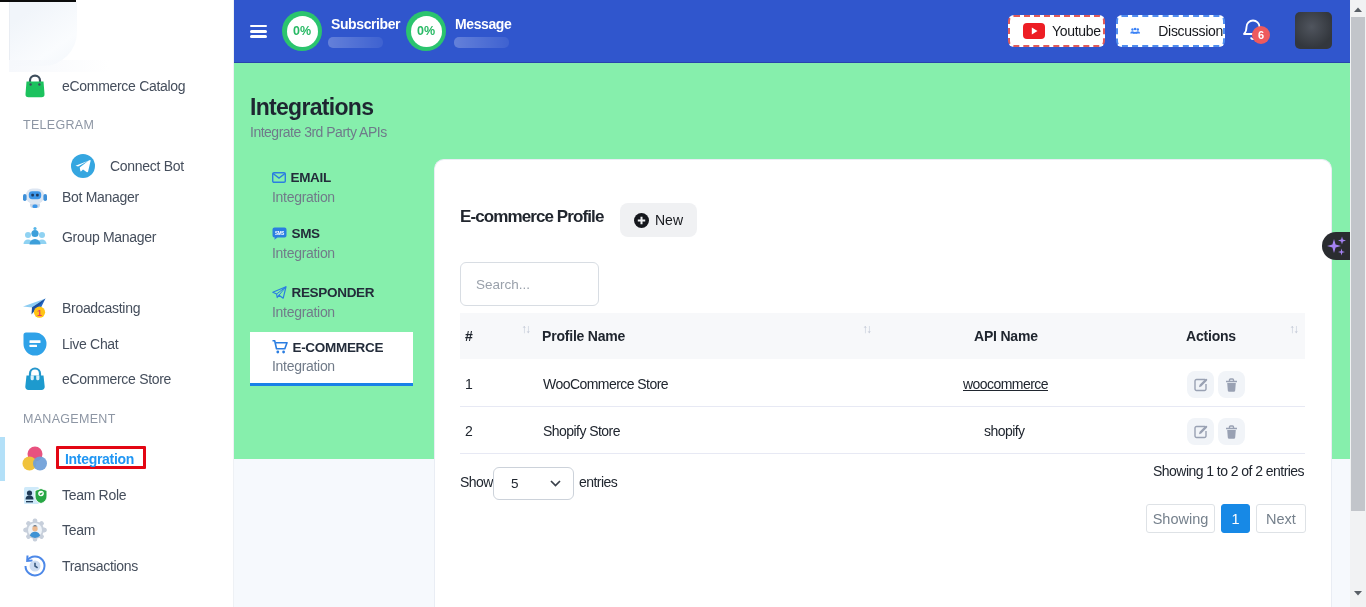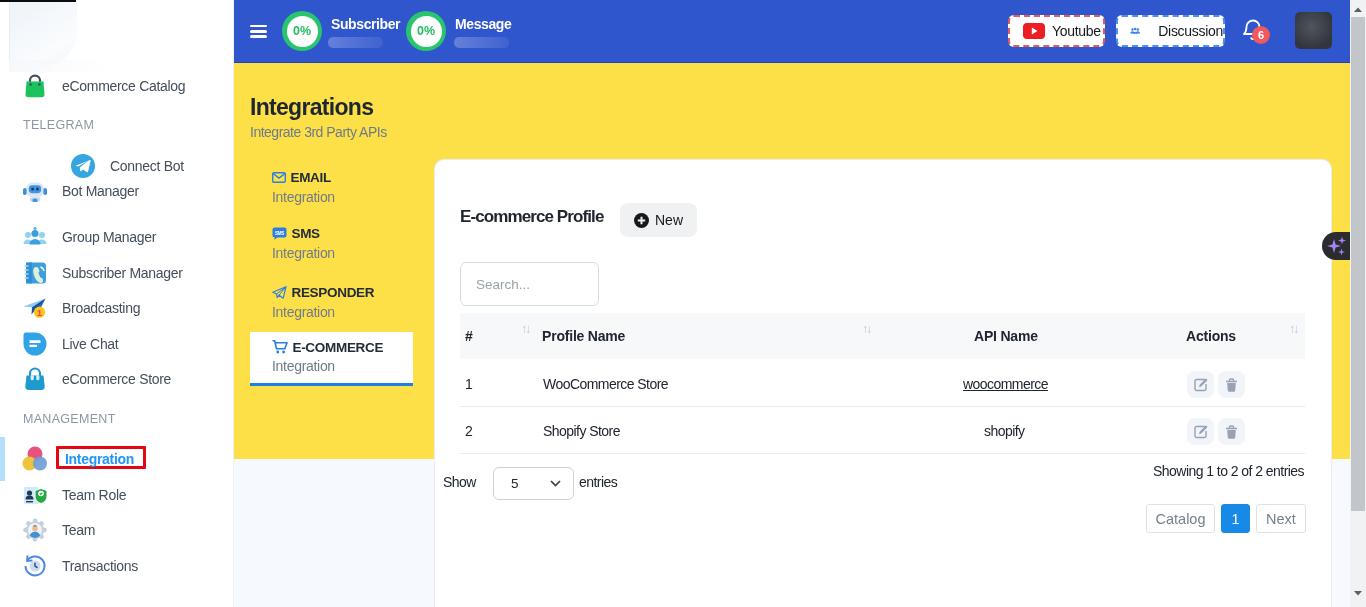--- a/index.html
+++ b/index.html
@@ -12,21 +12,21 @@
   .mtxt { position:absolute; left:62px; top:50%; transform:translateY(-50%); font-size:14px; color:#454e5c; letter-spacing:-0.3px; white-space:nowrap; }
   .slabel { position:absolute; left:23px; font-size:12.5px; color:#8d96a4; letter-spacing:0.3px; }
   
   #topbar { position:absolute; left:234px; top:0; width:1116px; height:63px; background:#3056cd; border-bottom:1.5px solid rgba(10,20,80,0.25); z-index:4; }
   .ring { position:absolute; width:40px; height:40px; border-radius:50%; background:#2bc46e; top:11px; }
   .ring .inner { position:absolute; left:4.5px; top:4.5px; width:31px; height:31px; border-radius:50%; background:#fff; display:flex; align-items:center; justify-content:center; font-size:12.5px; font-weight:bold; color:#27b964; }
   .hlabel { position:absolute; top:16px; color:#fff; font-weight:bold; font-size:14px; letter-spacing:-0.4px; }
   .hpill { position:absolute; top:37px; height:11px; border-radius:5px; background:linear-gradient(90deg,rgba(255,255,255,0.25),rgba(255,255,255,0.07)); }
   .hbtn { position:absolute; top:15px; height:32px; background:#fff; border-radius:6px; display:flex; align-items:center; font-size:14px; color:#16181d; letter-spacing:-0.3px; }
   
-  #main { position:absolute; left:234px; top:63px; width:1116px; height:396px; background:#fde047; }
+  #main { position:absolute; left:234px; top:63px; width:1116px; height:396px; background:#86efac; }
   .tab { position:absolute; left:38px; width:141px; }
   .tab .l1 { font-weight:bold; font-size:13.5px; color:#232c3a; letter-spacing:-0.3px; }
   .tab .l2 { font-size:14px; color:#717b89; letter-spacing:-0.3px; }
   
   #card { position:absolute; left:200px; top:96px; width:898px; height:448px; background:#fff; border:1px solid #e9edf4; border-bottom:none; border-radius:10px 10px 0 0; }
   .th { font-weight:bold; font-size:14px; color:#20262f; letter-spacing:-0.2px; }
   .td { font-size:14px; color:#20262f; letter-spacing:-0.55px; }
   .sort { position:absolute; font-size:12px; color:#bfc6d4; letter-spacing:-2px; }
   .abtn { position:absolute; width:27px; height:27px; background:#f1f4f8; border-radius:8px; display:flex; align-items:center; justify-content:center; }
   .pgbtn { position:absolute; top:0; height:29px; border:1px solid #dee2e6; background:#fff; border-radius:3px; color:#75808c; font-size:14.5px; display:flex; align-items:center; justify-content:center; }
@@ -55,21 +55,21 @@
   <div class="slabel" style="top:118px;">TELEGRAM</div>
 
   <div class="mitem" style="top:149px;margin-left:48px;">
     <svg class="mico" viewBox="0 0 26 26">
       <circle cx="13" cy="13" r="12" fill="#35a6e0"></circle>
       <path d="M5.5 12.8 L19.5 7.2 c0.8-0.3 1.3 0.1 1 1.1 l-2.4 10.2 c-0.2 0.8-0.8 1-1.5 0.6 l-3.6-2.6 -1.8 1.7 c-0.3 0.3-0.7 0.3-0.8-0.2 l-0.7-3.4 9-7 -10.6 5.8 z" fill="#fff"></path>
     </svg>
     <div class="mtxt">Connect Bot</div>
   </div>
 
-  <div class="mitem" style="top:174px;padding-left:35px;">
+  <div class="mitem" style="top:180px;padding-left:35px;">
     <svg class="mico" viewBox="0 0 26 26">
       <rect x="4" y="4.5" width="18" height="15" rx="6.5" fill="#dde6f2"></rect>
       <rect x="1" y="10" width="3.6" height="7" rx="1.8" fill="#3d8fd8"></rect>
       <rect x="21.4" y="10" width="3.6" height="7" rx="1.8" fill="#3d8fd8"></rect>
       <rect x="6.8" y="7.2" width="12.4" height="8" rx="3.4" fill="#3d96e8"></rect>
       <rect x="9.3" y="9.8" width="2.6" height="2.6" rx="0.7" fill="#1f3a5e"></rect>
         <rect x="14.1" y="9.8" width="2.6" height="2.6" rx="0.7" fill="#1f3a5e"></rect>
       <path d="M8 19.5 h10 v1.5 a3 3 0 0 1 -3 3 h-4 a3 3 0 0 1 -3 -3 z" fill="#c9d6e8"></path>
       <rect x="10.5" y="20.5" width="5" height="3.5" rx="1.6" fill="#3d96e8"></rect>
     </svg>
@@ -82,35 +82,20 @@
         <path d="M1.5 20 a4.5 4.5 0 0 1 9 0 z" fill="#8fd2f2"></path>
       <circle cx="20" cy="11" r="3" fill="#8fd2f2"></circle>
         <path d="M15.5 20 a4.5 4.5 0 0 1 9 0 z" fill="#8fd2f2"></path>
       <circle cx="13" cy="9.5" r="3.6" fill="#3d9fda"></circle>
         <path d="M7.5 20.5 a5.5 5.5 0 0 1 11 0 z" fill="#3d9fda"></path>
       <circle cx="13" cy="4.5" r="1.6" fill="#56b5e8"></circle>
     </svg>
     <div class="mtxt">Group Manager</div>
   </div>
 
-  <div class="mitem" style="top:255.5px;">
-    <svg class="mico" viewBox="0 0 26 26">
-      <rect x="4" y="2.5" width="20" height="21" rx="3.5" fill="#3d9fdd"></rect>
-      <rect x="4" y="2.5" width="6" height="21" fill="#2f8fd0"></rect>
-      <g stroke="#9fd4f2" stroke-width="1.6">
-          <line x1="2.5" y1="6" x2="6.5" y2="6"></line>
-          <line x1="2.5" y1="10" x2="6.5" y2="10"></line>
-          <line x1="2.5" y1="14" x2="6.5" y2="14"></line>
-          <line x1="2.5" y1="18" x2="6.5" y2="18"></line>
-        </g>
-      <path d="M11 8.5 c1.5-1.8 3.5-1.5 4.3-0.3 l1.2 1.8 c0.6 0.9 0.2 1.7-0.5 2.4 l3.2 4.5 c0.9-0.3 1.8-0.2 2.3 0.7 l0.8 1.5 c0.6 1.2-0.2 2.6-2 2.9 -4.5 0.8-10.8-8.8-9.6-12.4 z" fill="#dff0d8" transform="rotate(12 15 14)"></path>
-      <path d="M18.5 7 a5 5 0 0 1 3.5 4" fill="none" stroke="#fff" stroke-width="1.4"></path>
-    </svg>
-    <div class="mtxt">Subscriber Manager</div>
-  </div>
 
   <div class="mitem" style="top:291px;">
     <svg class="mico" viewBox="0 0 26 26">
       <path d="M1 11.5 L23.5 3.5 L10 12.5 z" fill="#8ecdf2"></path>
       <path d="M23.5 3.5 L16.5 17.5 L10 12.5 z" fill="#2268c4"></path>
       <path d="M23.5 3.5 L10 12.5 L9.5 19.5 L13 15.2 z" fill="#1c4f9e"></path>
       <circle cx="17.5" cy="17.2" r="5.6" fill="#ffc415"></circle>
       <text x="17.6" y="20.6" font-size="9" font-weight="bold" fill="#e83e5e" text-anchor="middle">1</text>
     </svg>
     <div class="mtxt">Broadcasting</div>
@@ -328,31 +313,31 @@
           </svg>
         </div>
       <div class="abtn" style="left:758px;top:11px;">
           <svg width="13" height="14" viewBox="0 0 13 14">
             <path d="M1 3.5 h11 M4.5 3 v-1 a1 1 0 0 1 1-1 h2 a1 1 0 0 1 1 1 v1" fill="none" stroke="#99a1b3" stroke-width="1.4"></path>
             <path d="M2.2 5 h8.6 l-0.6 7.5 a1.4 1.4 0 0 1 -1.4 1.3 h-4.6 a1.4 1.4 0 0 1 -1.4-1.3 z" fill="#99a1b3"></path>
           </svg>
         </div>
     </div>
 
-    <span class="td" style="position:absolute;left:8px;top:314px;">Show</span>
+    <span class="td" style="position:absolute;left:25px;top:314px;">Show</span>
     <div class="abs" style="left:58px;top:307px;width:81px;height:33px;border:1px solid #ccd2da;border-radius:6px;background:#fff;">
       <span style="position:absolute;left:17px;top:8px;font-size:13.5px;color:#20262f;">5</span>
       <svg style="position:absolute;right:12px;top:12px;" width="11" height="7" viewBox="0 0 11 7">
           <path d="M1 1 L5.5 5.5 L10 1" fill="none" stroke="#39404a" stroke-width="1.7"></path>
         </svg>
     </div>
     <span class="td" style="position:absolute;left:144px;top:314px;">entries</span>
     <span class="td" style="position:absolute;right:27px;top:303px;">Showing 1 to 2 of 2 entries</span>
     <div class="abs" style="left:711px;top:344px;width:160px;height:29px;">
-      <div class="pgbtn" style="left:0;width:69px;">Catalog</div>
+      <div class="pgbtn" style="left:0;width:69px;">Showing</div>
       <div class="pgbtn" style="left:75px;width:29px;background:#1789e6;border-color:#1789e6;color:#fff;">1</div>
       <div class="pgbtn" style="left:110px;width:50px;">Next</div>
     </div>
   </div>
 </div>
 
 <div class="abs" style="left:1322px;top:232px;width:28px;height:28px;background:#2a2c30;border-radius:14px 0 0 14px;z-index:8;">
   <svg width="28" height="28" viewBox="0 0 28 28">
     <g fill="#a583f3">
       <path d="M12 7 L13.6 12.4 L19 14 L13.6 15.6 L12 21 L10.4 15.6 L5 14 L10.4 12.4 z"></path>

